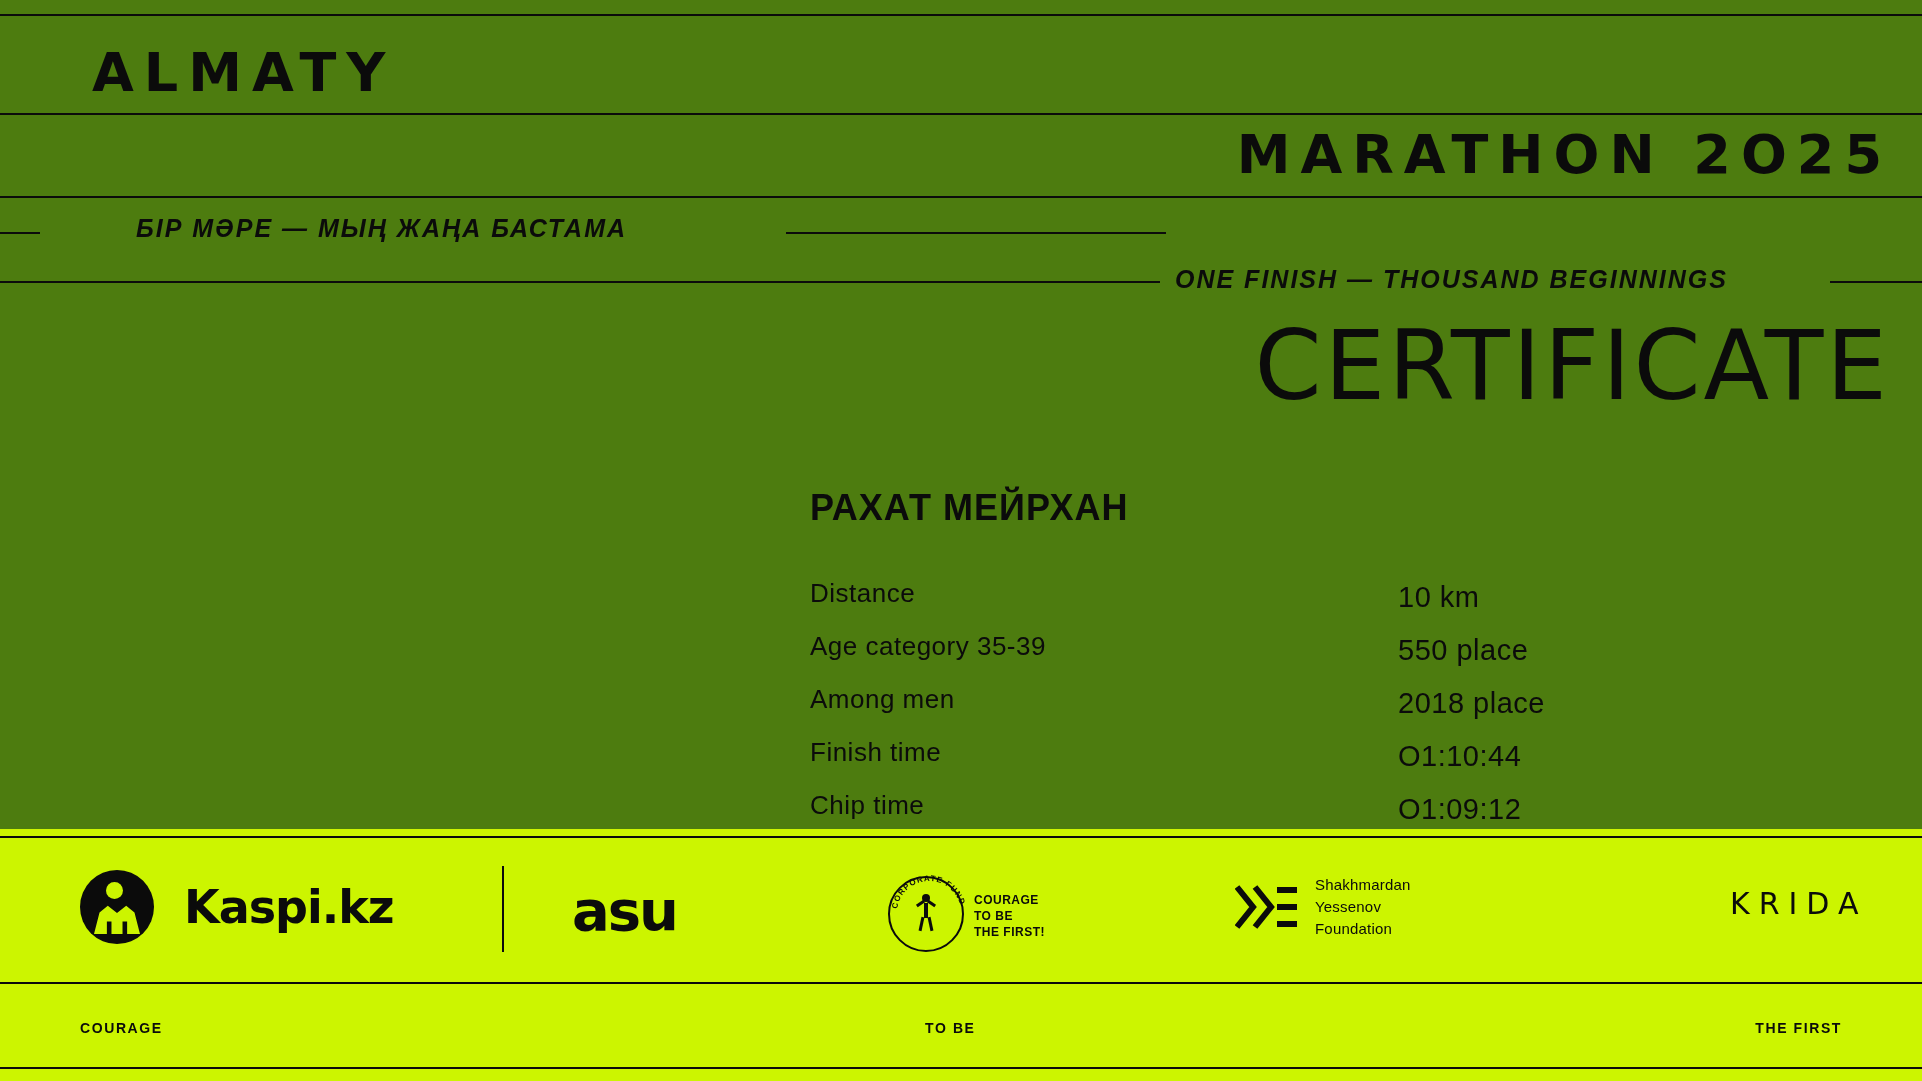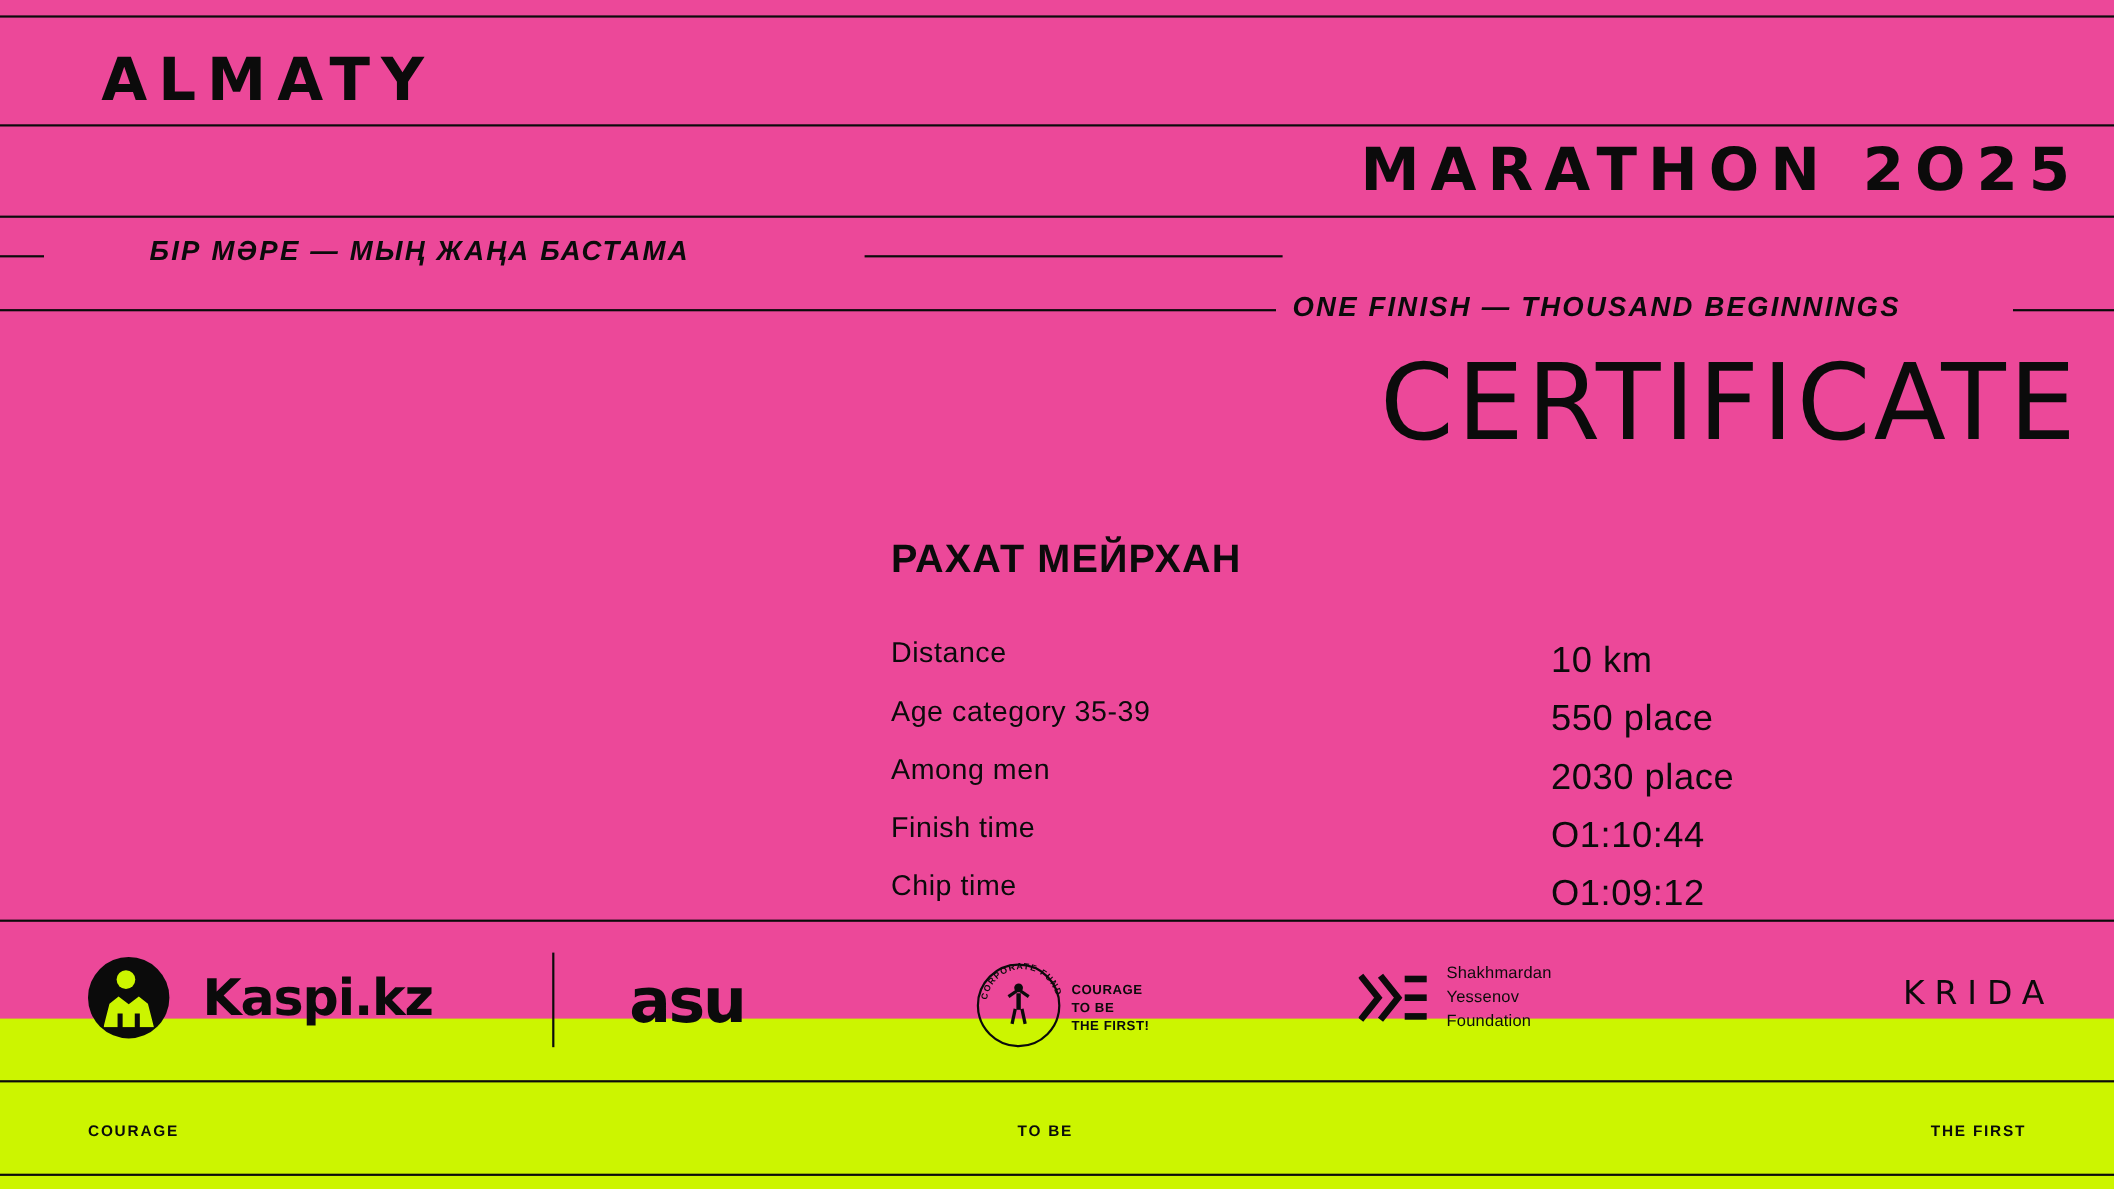--- a/index.html
+++ b/index.html
@@ -12,22 +12,22 @@
     height: 1081px;
     overflow: hidden;
     font-family: "Liberation Sans", sans-serif;
     color: #0b0b0b;
     position: relative;
   }
   .certificate {
     position: absolute;
     left: 0; top: 0;
     width: 1922px;
-    height: 926px;
-    background: #ec4899;
+    height: 829px;
+    background: #4d7c0f;
   }
 
   
   .rule {
     position: absolute;
     left: 0;
     width: 1922px;
     height: 0;
     border-top: 2px solid #0b0b0b;
   }
@@ -128,23 +128,23 @@
     position: absolute;
     left: 0;
     top: 0;
     font-size: 26px;
     letter-spacing: 0.5px;
     white-space: nowrap;
     text-align: right;
   }
   .result-value {
     position: absolute;
-    left: 600px;
+    left: 588px;
     top: 3px;
-    font-size: 33px;
+    font-size: 29px;
     letter-spacing: 0.5px;
     white-space: nowrap;
   }
 
   
   .sponsors {
     position: absolute;
     left: 0;
     top: 838px;
     width: 1922px;
@@ -341,21 +341,21 @@
     <div class="result-row">
       <div class="result-label">Distance</div>
       <div class="result-value">10 km</div>
     </div>
     <div class="result-row">
       <div class="result-label">Age category 35-39</div>
       <div class="result-value">550 place</div>
     </div>
     <div class="result-row">
       <div class="result-label">Among men</div>
-      <div class="result-value">2030 place</div>
+      <div class="result-value">2018 place</div>
     </div>
     <div class="result-row">
       <div class="result-label">Finish time</div>
       <div class="result-value">O1:10:44</div>
     </div>
     <div class="result-row">
       <div class="result-label">Chip time</div>
       <div class="result-value">O1:09:12</div>
     </div>
   </div>

